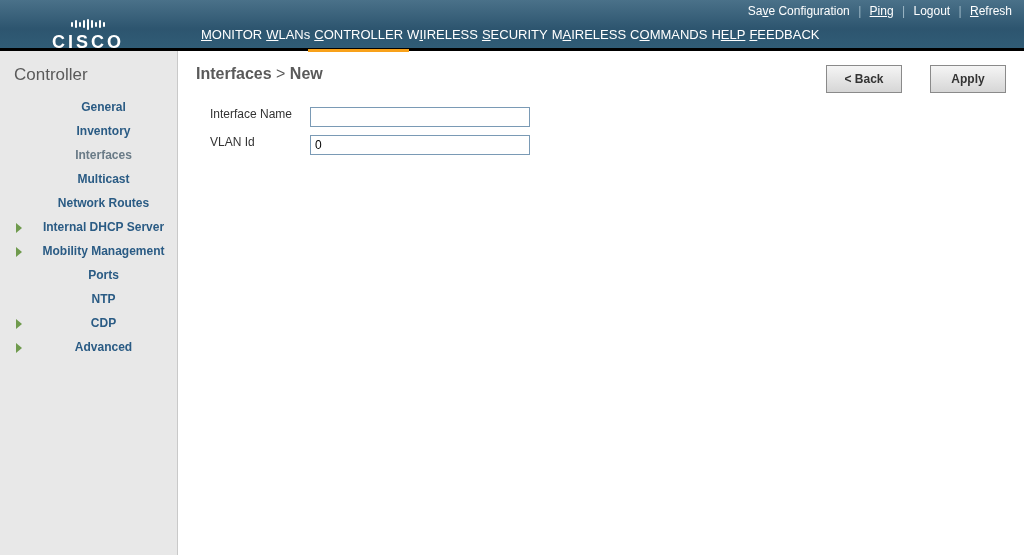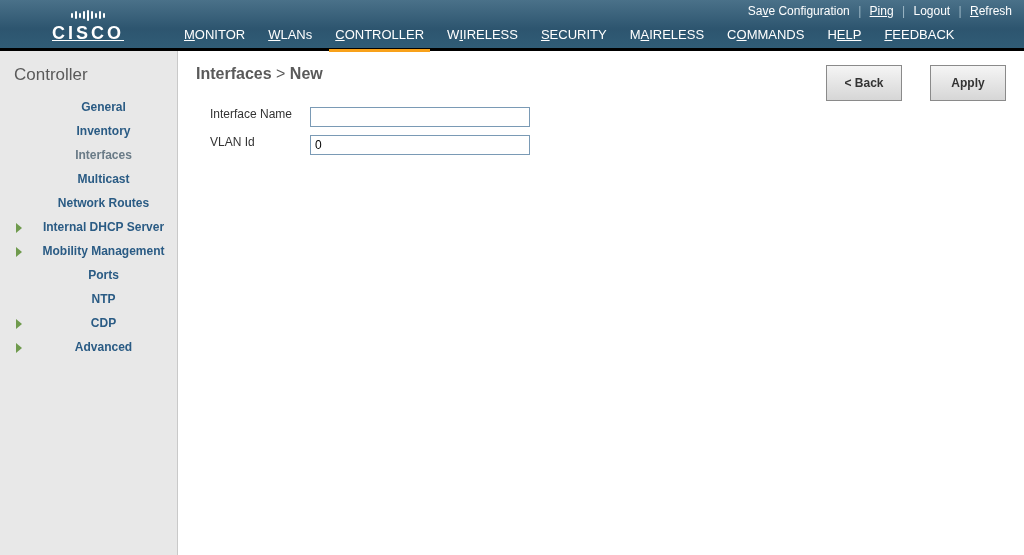--- a/index.html
+++ b/index.html
@@ -1,45 +1,45 @@
 <!DOCTYPE html>
 <html><head>
 <meta charset="utf-8">
 <style>
   * { box-sizing: border-box; }
   body { margin: 0; font-family: Arial, Helvetica, sans-serif; font-size: 12px; color: #333; background: #fff; width: 1024px; }
   .topbar { background: linear-gradient(to bottom, #4a7189 0%, #2d556f 60%, #305c76 100%); height: 51px; border-bottom: 3px solid #000; position: relative; }
-  .logo { position: absolute; left: 52px; top: 8px; color: #fff; text-decoration: underline; }
+  .logo { position: absolute; left: 52px; top: 17px; color: #fff; }
   .logo .bars { display: flex; gap: 2px; margin-bottom: 1px; height: 14px; align-items: center; justify-content: center; }
   .logo .bars span { display: inline-block; width: 2px; background: #fff; border-radius: 1px; }
   .logo .b1 { height: 5px; } .logo .b2 { height: 8px; } .logo .b3 { height: 5px; }
   .logo .b4 { height: 8px; } .logo .b5 { height: 11px; } .logo .b6 { height: 8px; }
   .logo .b7 { height: 5px; } .logo .b8 { height: 8px; } .logo .b9 { height: 5px; }
   .logo-text { font-family: Arial, sans-serif; font-weight: bold; font-size: 18px; letter-spacing: 3px; color: #fff; }
   .util { position: absolute; right: 12px; top: 4px; color: #fff; font-size: 12px; }
   .util a { color: #fff; text-decoration: none; cursor: pointer; }
   .util .ul { text-decoration: underline; }
   .util .sep { color: #9eb8c6; margin: 0 5px; }
-  .mainnav { position: absolute; left: 184px; bottom: 4px; display: flex; gap: 23px; margin-top: 36px; }
+  .mainnav { position: absolute; left: 201px; bottom: 4px; display: flex; gap: 4px; margin-top: 36px; }
   .mainnav a { color: #fff; text-decoration: none; font-size: 13px; position: relative; cursor: pointer; display: inline-block; padding-bottom: 2px; }
   .mainnav a .mn { text-decoration: underline; }
   .mainnav a.active::after { content: ""; position: absolute; left: -6px; right: -6px; bottom: -8px; height: 3px; background: #f8a11a; }
   .layout { display: flex; min-height: 504px; }
   .sidebar { width: 178px; background: #e8e8e8; border-right: 1px solid #c9c9c9; padding: 12px 0 0 0; }
   .section-title { font-size: 17px; color: #5a5a5a; font-weight: normal; padding: 2px 14px 10px 14px; font-family: Arial,sans-serif; }
   .side-list { list-style: none; margin: 0; padding: 0; }
   .side-list li { padding: 5px 0 5px 30px; position: relative; text-align: center; }
   .side-list a { color: #2a5b84; font-weight: bold; font-size: 12px; text-decoration: none; cursor: pointer; }
   .side-list li.active a { color: #6a7b87; }
   .side-list li.has-children::before { content: ""; position: absolute; left: 16px; top: 8px; width: 0; height: 0; border-top: 5px solid transparent; border-bottom: 5px solid transparent; border-left: 6px solid #6f9a4d; }
   .content { flex: 1; padding: 14px 18px; position: relative; }
   .crumb { font-size: 16px; color: #5a5a5a; margin-bottom: 24px; }
   .crumb b { font-weight: bold; color: #5a5a5a; }
   .btnbar { position: absolute; right: 18px; top: 14px; display: flex; gap: 28px; }
-  .wlc-btn { width: 76px; height: 36px; background: linear-gradient(to bottom,#f5f5f5,#d6d6d6); border: 1px solid #8a8a8a; font-size: 12px; font-weight: bold; color: #333; cursor: pointer; font-family: Arial,sans-serif; line-height: 16px; text-align: center; }
+  .wlc-btn { width: 76px; height: 28px; background: linear-gradient(to bottom,#f5f5f5,#d6d6d6); border: 1px solid #8a8a8a; font-size: 12px; font-weight: bold; color: #333; cursor: pointer; font-family: Arial,sans-serif; line-height: 16px; text-align: center; }
   .form-row { display: flex; align-items: flex-start; margin-bottom: 8px; }
   .form-label { width: 114px; padding-left: 14px; font-size: 12px; color: #333; }
   .form-row input[type=text] { width: 220px; height: 20px; border: 1px solid #7a9ab5; padding: 0 4px; font-size: 12px; font-family: Arial,sans-serif; background: #fff; }
 </style>
 </head>
 <body>
 
 <div class="topbar">
   <div class="logo">
     <div class="bars">

